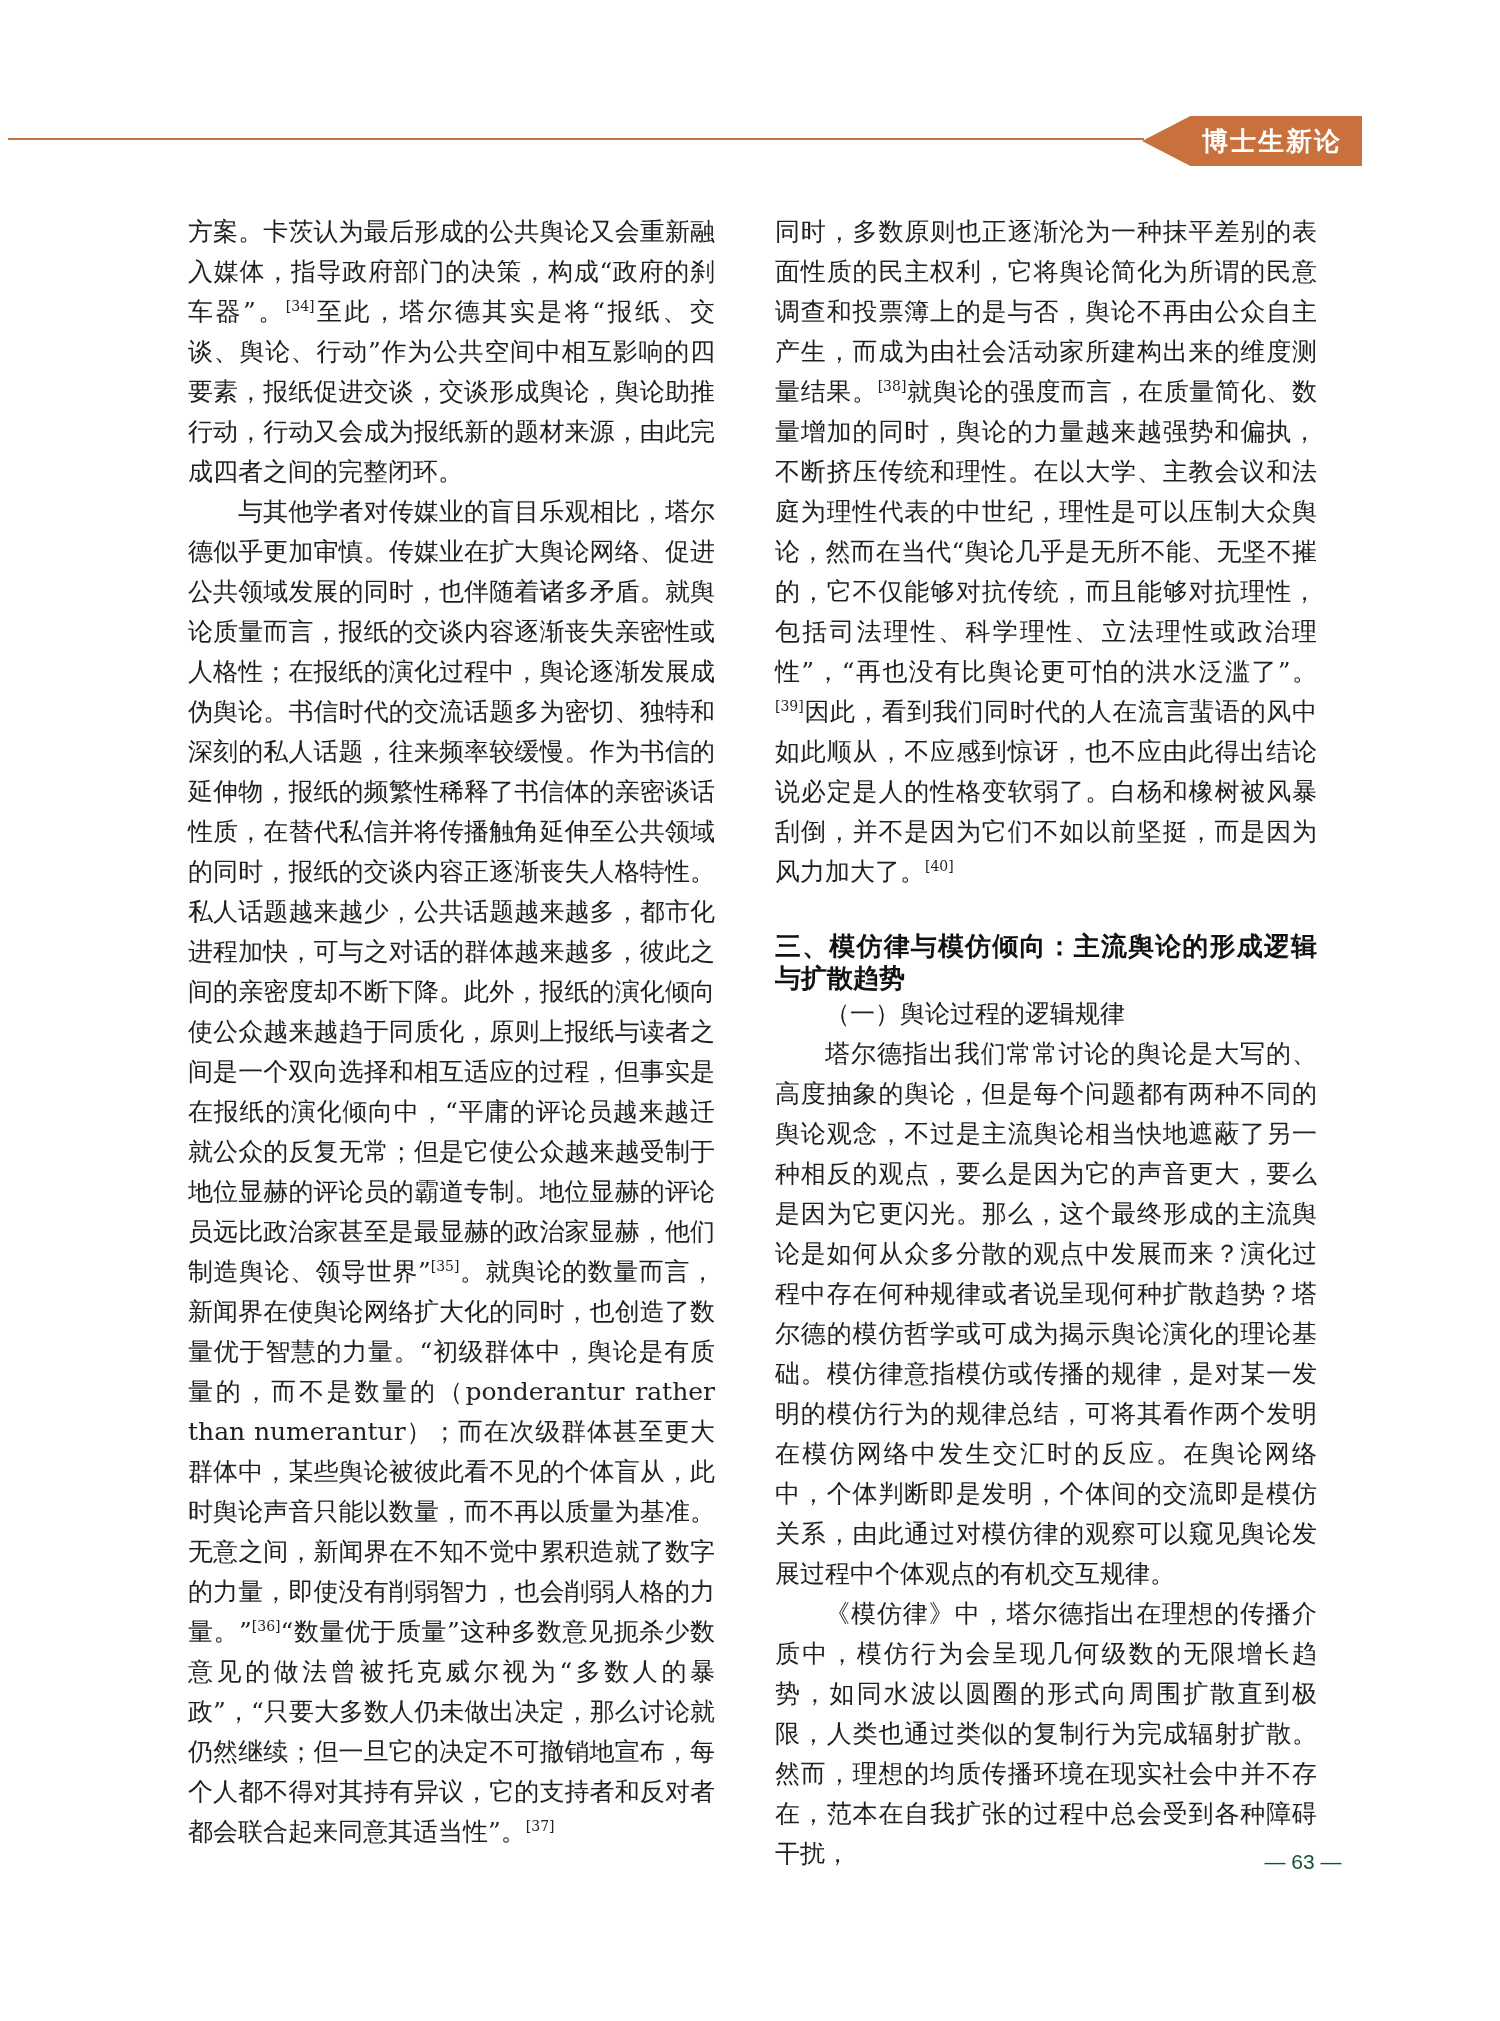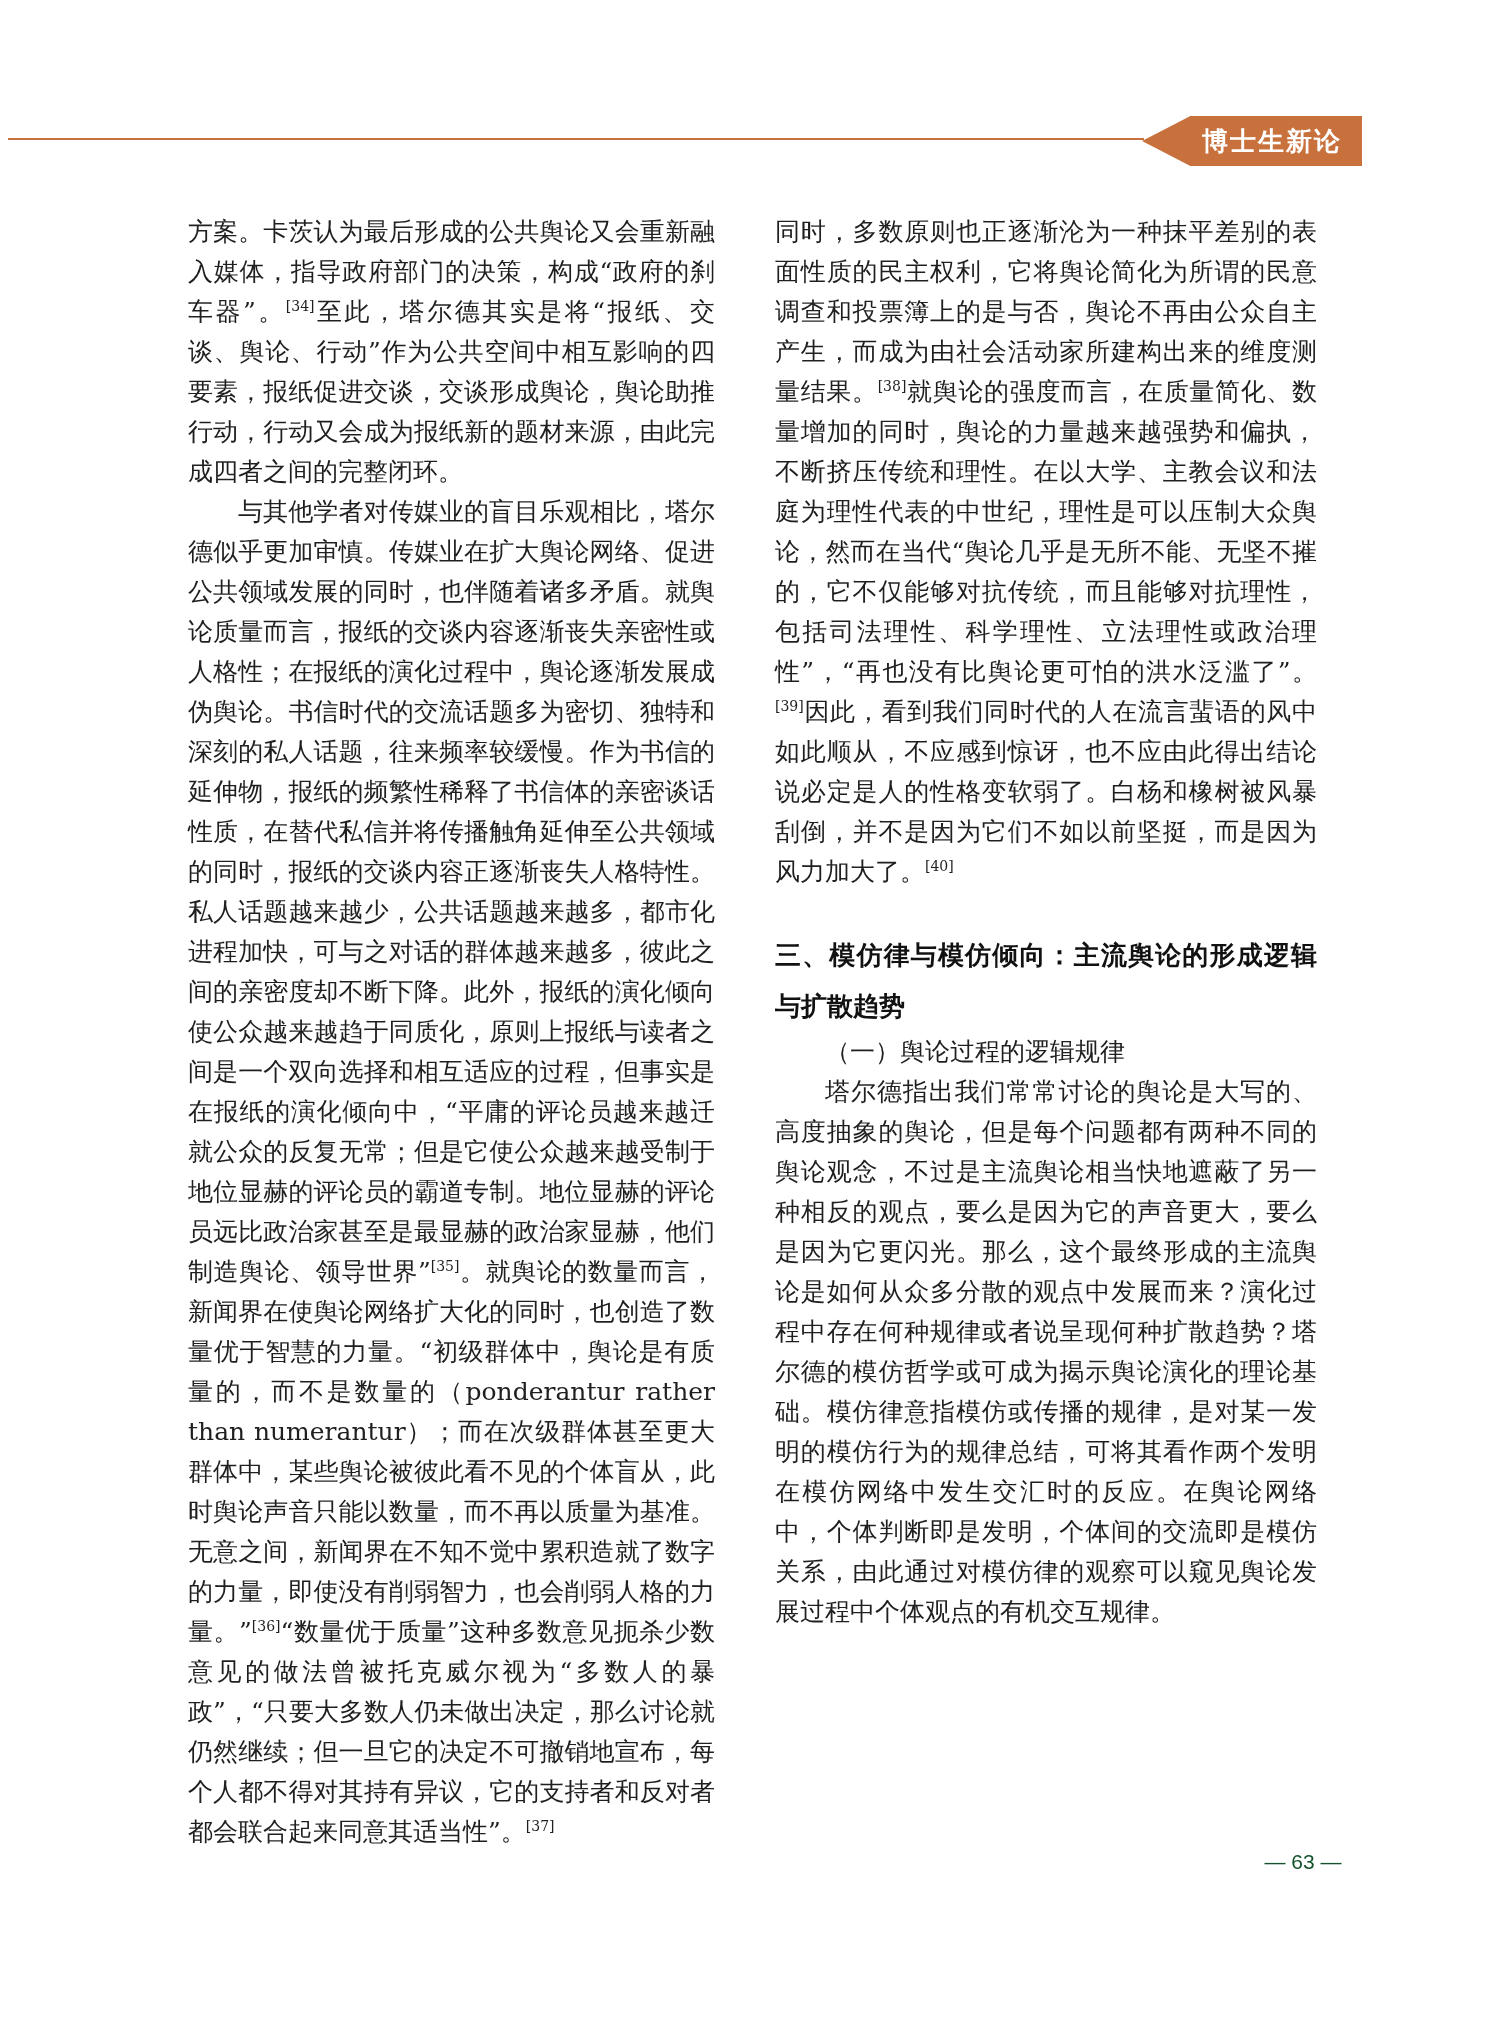--- a/index.html
+++ b/index.html
@@ -42,21 +42,21 @@
     text-align:justify; text-justify:inter-ideograph;
     margin:0; color:#1f1f1f;
   }
   .para.indent { text-indent:2em; }
   .para sup {
     font-size:14px; line-height:0; vertical-align:super;
     letter-spacing:0;
   }
   .heading {
     font-family:"DejaVu Sans", sans-serif;
-    font-weight:bold; font-size:26px; line-height:51px;
+    font-weight:bold; font-size:26px; line-height:32px;
     color:#111111; text-align:justify; text-justify:inter-ideograph;
     margin:38px 0 0 0;
   }
 
   
   .page-number {
     position:absolute; left:1238px; top:1850px; width:130px;
     text-align:center; font-size:21px; color:#14532d;
     font-family:Liberation Sans, sans-serif;
   }
@@ -75,17 +75,18 @@
   <div class="col col-left">
       <div class="para"><span>方案。卡茨认为最后形成的公共舆论又会重新融入媒体，指导政府部门的决策，构成“政府的刹车器”。</span><sup>[34]</sup><span>至此，塔尔德其实是将“报纸、交谈、舆论、行动”作为公共空间中相互影响的四要素，报纸促进交谈，交谈形成舆论，舆论助推行动，行动又会成为报纸新的题材来源，由此完成四者之间的完整闭环。</span></div>
       <div class="para indent"><span>与其他学者对传媒业的盲目乐观相比，塔尔德似乎更加审慎。传媒业在扩大舆论网络、促进公共领域发展的同时，也伴随着诸多矛盾。就舆论质量而言，报纸的交谈内容逐渐丧失亲密性或人格性；在报纸的演化过程中，舆论逐渐发展成伪舆论。书信时代的交流话题多为密切、独特和深刻的私人话题，往来频率较缓慢。作为书信的延伸物，报纸的频繁性稀释了书信体的亲密谈话性质，在替代私信并将传播触角延伸至公共领域的同时，报纸的交谈内容正逐渐丧失人格特性。私人话题越来越少，公共话题越来越多，都市化进程加快，可与之对话的群体越来越多，彼此之间的亲密度却不断下降。此外，报纸的演化倾向使公众越来越趋于同质化，原则上报纸与读者之间是一个双向选择和相互适应的过程，但事实是在报纸的演化倾向中，“平庸的评论员越来越迁就公众的反复无常；但是它使公众越来越受制于地位显赫的评论员的霸道专制。地位显赫的评论员远比政治家甚至是最显赫的政治家显赫，他们制造舆论、领导世界”</span><sup>[35]</sup><span>。就舆论的数量而言，新闻界在使舆论网络扩大化的同时，也创造了数量优于智慧的力量。“初级群体中，舆论是有质量的，而不是数量的（ponderantur rather than numerantur）；而在次级群体甚至更大群体中，某些舆论被彼此看不见的个体盲从，此时舆论声音只能以数量，而不再以质量为基准。无意之间，新闻界在不知不觉中累积造就了数字的力量，即使没有削弱智力，也会削弱人格的力量。”</span><sup>[36]</sup><span>“数量优于质量”这种多数意见扼杀少数意见的做法曾被托克威尔视为“多数人的暴政”，“只要大多数人仍未做出决定，那么讨论就仍然继续；但一旦它的决定不可撤销地宣布，每个人都不得对其持有异议，它的支持者和反对者都会联合起来同意其适当性”。</span><sup>[37]</sup></div>
     </div>
 
   <div class="col col-right">
       <div class="para"><span>同时，多数原则也正逐渐沦为一种抹平差别的表面性质的民主权利，它将舆论简化为所谓的民意调查和投票簿上的是与否，舆论不再由公众自主产生，而成为由社会活动家所建构出来的维度测量结果。</span><sup>[38]</sup><span>就舆论的强度而言，在质量简化、数量增加的同时，舆论的力量越来越强势和偏执，不断挤压传统和理性。在以大学、主教会议和法庭为理性代表的中世纪，理性是可以压制大众舆论，然而在当代“舆论几乎是无所不能、无坚不摧的，它不仅能够对抗传统，而且能够对抗理性，包括司法理性、科学理性、立法理性或政治理性”，“再也没有比舆论更可怕的洪水泛滥了”。</span><sup>[39]</sup><span>因此，看到我们同时代的人在流言蜚语的风中如此顺从，不应感到惊讶，也不应由此得出结论说必定是人的性格变软弱了。白杨和橡树被风暴刮倒，并不是因为它们不如以前坚挺，而是因为风力加大了。</span><sup>[40]</sup></div>
       <div class="heading"><span>三、模仿律与模仿倾向：主流舆论的形成逻辑与扩散趋势</span></div>
       <div class="para indent"><span>（一）舆论过程的逻辑规律</span></div>
       <div class="para indent"><span>塔尔德指出我们常常讨论的舆论是大写的、高度抽象的舆论，但是每个问题都有两种不同的舆论观念，不过是主流舆论相当快地遮蔽了另一种相反的观点，要么是因为它的声音更大，要么是因为它更闪光。那么，这个最终形成的主流舆论是如何从众多分散的观点中发展而来？演化过程中存在何种规律或者说呈现何种扩散趋势？塔尔德的模仿哲学或可成为揭示舆论演化的理论基础。模仿律意指模仿或传播的规律，是对某一发明的模仿行为的规律总结，可将其看作两个发明在模仿网络中发生交汇时的反应。在舆论网络中，个体判断即是发明，个体间的交流即是模仿关系，由此通过对模仿律的观察可以窥见舆论发展过程中个体观点的有机交互规律。</span></div>
+      <div class="para indent"><span>《模仿律》中，塔尔德指出在理想的传播介质中，模仿行为会呈现几何级数的无限增长趋势，如同水波以圆圈的形式向周围扩散直到极限，人类也通过类似的复制行为完成辐射扩散。然而，理想的均质传播环境在现实社会中并不存在，范本在自我扩张的过程中总会受到各种障碍干扰，</span></div>
     </div>
 
   <div class="page-number">— 63 —</div>
 
 </div>
 
 </body></html>

